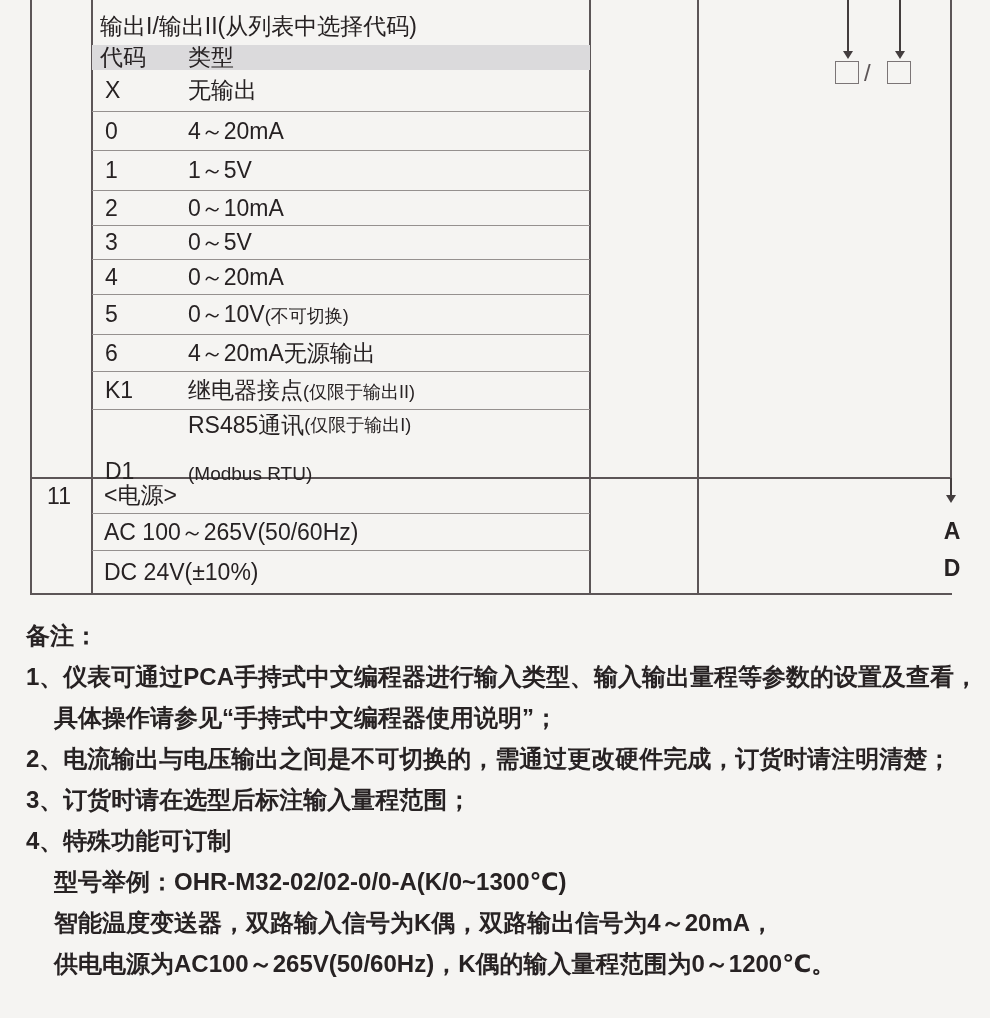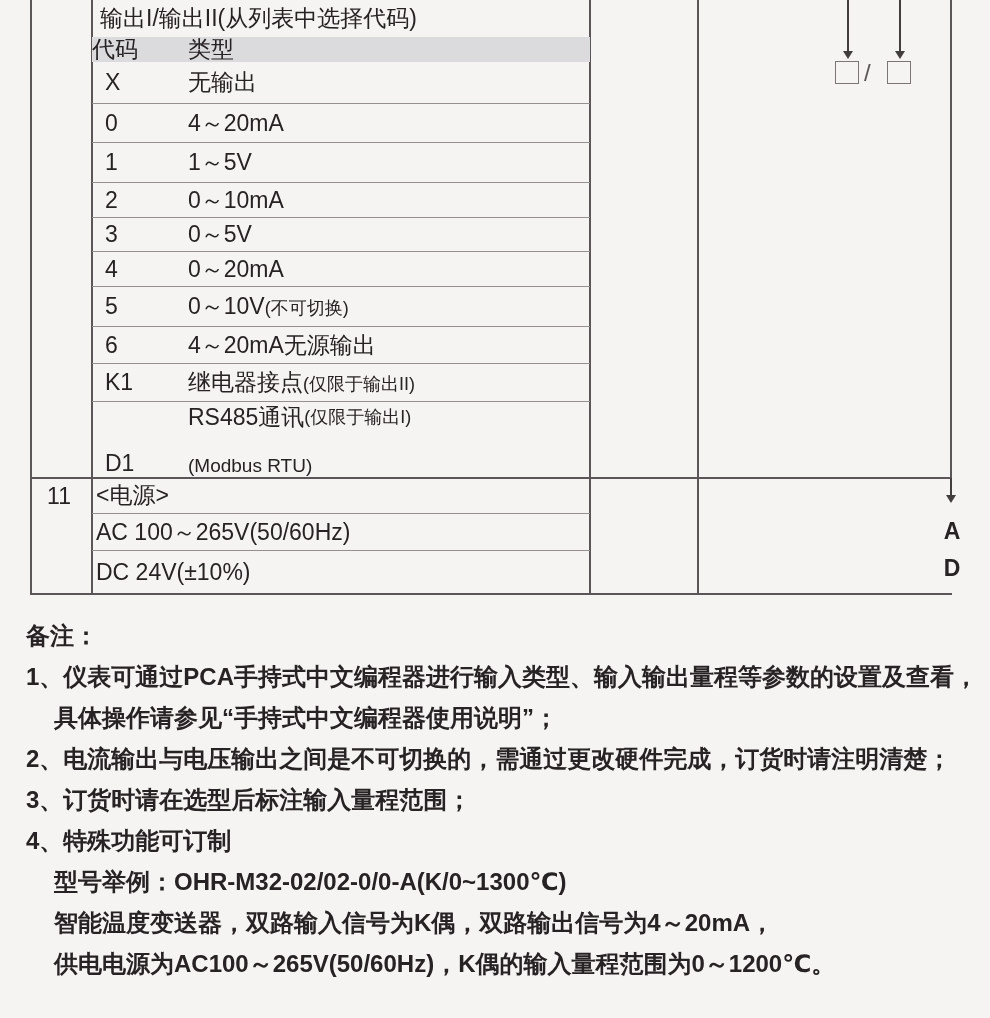--- a/index.html
+++ b/index.html
@@ -8,36 +8,36 @@
     width:990px;height:1018px;
     background:#f5f4f2;
     color:#272223;
     font-family:"Liberation Sans","DejaVu Sans",sans-serif;
     overflow:hidden;
   }
   
   .vl{position:absolute;width:2px;background:#5c5557;}
   .hl{position:absolute;height:2px;background:#5c5557;}
   
-  .desc-col{position:absolute;left:92px;top:0;width:498px;font-size:23px;font-weight:500;}
+  .desc-col{position:absolute;left:92px;top:8px;width:498px;font-size:23px;font-weight:500;}
   .hdr{height:37px;display:flex;align-items:center;padding-left:8px;box-sizing:border-box;}
   .gray{height:25px;background:#dbdadc;display:flex;align-items:center;}
-  .gray .c1{padding-left:0;}
+  .gray .c1{padding-left:8px;}
   .crow{display:flex;align-items:center;border-bottom:1px solid #95908f;box-sizing:border-box;}
   .c1{flex:none;width:96px;padding-left:13px;box-sizing:border-box;}
   .c2{flex:1;}
   .sm{font-size:18px;}
   .sm2{font-size:19px;}
   .d1row{align-items:flex-end;padding-top:3px;}
   .multi{display:block;}
   .multi .l1{display:flex;align-items:center;height:34px;}
   .multi .l2{display:block;margin-top:21px;}
   
   .num11{position:absolute;left:30px;top:477px;width:58px;height:38px;display:flex;align-items:center;justify-content:center;font-size:23px;font-weight:500;}
-  .prow{position:absolute;left:92px;width:498px;display:flex;align-items:center;padding-left:4px;box-sizing:border-box;border-bottom:1px solid #95908f;font-size:23px;font-weight:500;}
+  .prow{position:absolute;left:92px;width:498px;display:flex;align-items:center;padding-left:12px;box-sizing:border-box;border-bottom:1px solid #95908f;font-size:23px;font-weight:500;}
   .prow.last{border-bottom:none;}
   
   .aline{position:absolute;width:2px;background:#433d3e;}
   .ahead{position:absolute;width:0;height:0;border-left:5px solid transparent;border-right:5px solid transparent;border-top:8px solid #433d3e;}
   .slot-box{position:absolute;width:22px;height:21px;border:1.5px solid #7b7576;background:transparent;}
   .slot-slash{position:absolute;font-size:24px;color:#5c5557;}
   .pcode{position:absolute;left:938px;width:28px;text-align:center;font-size:23px;font-weight:600;}
   
   .notes{position:absolute;left:26px;top:615px;width:958px;}
   .nline{height:41px;display:flex;align-items:center;font-size:24px;font-weight:bold;white-space:nowrap;}

